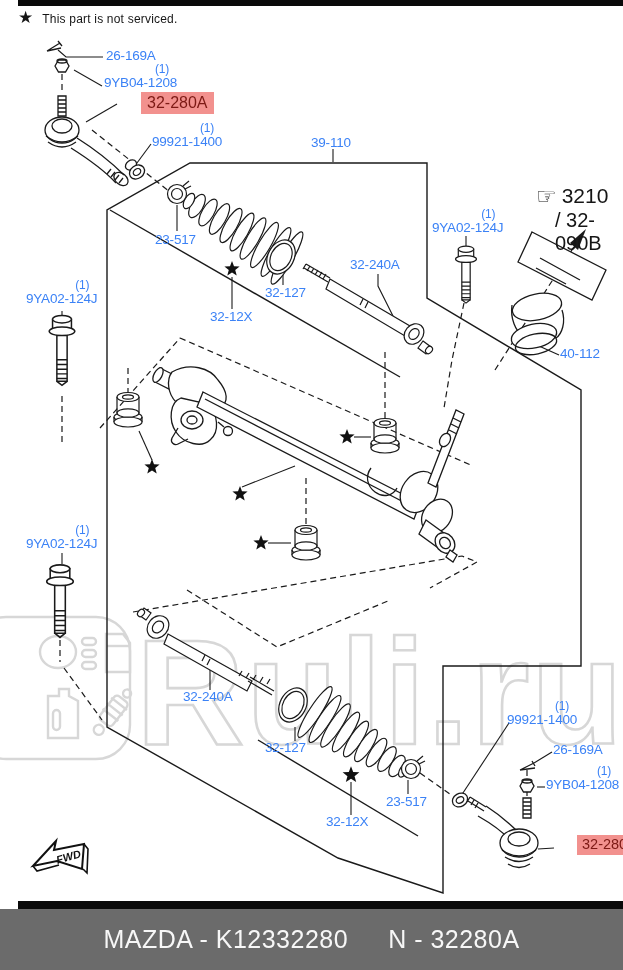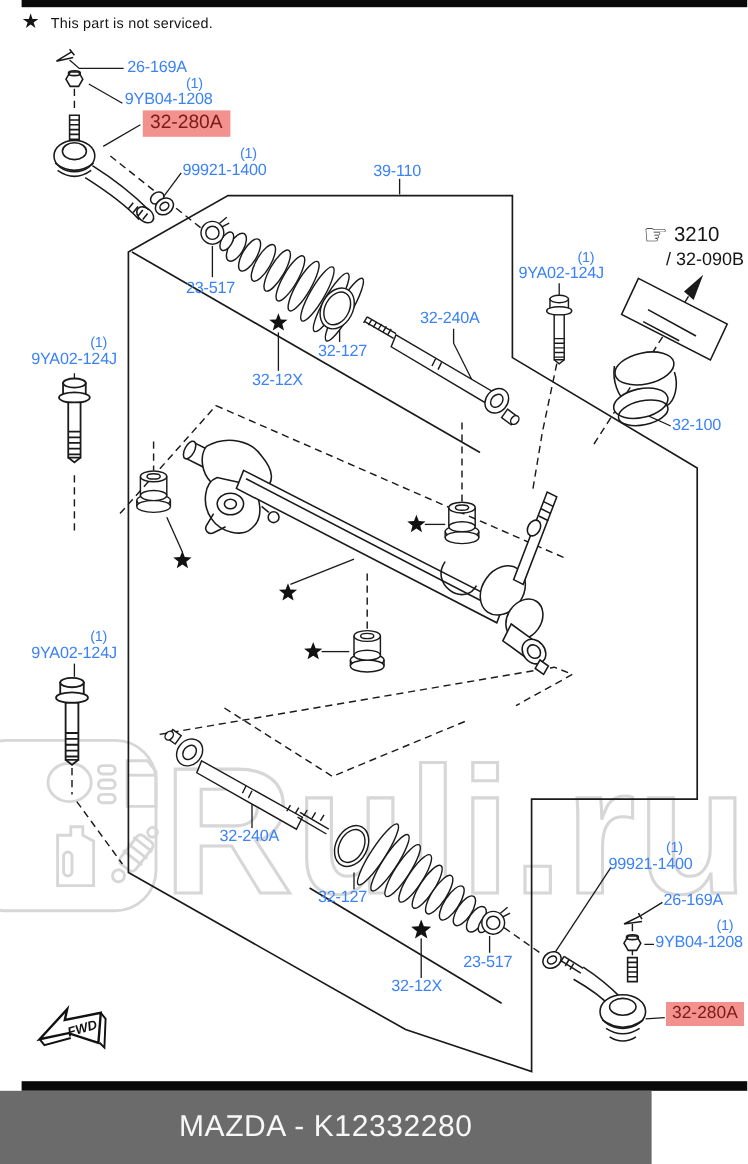--- a/index.html
+++ b/index.html
@@ -11,31 +11,31 @@
   html,body{margin:0;padding:0;background:#fff;}
   .page{position:relative;width:623px;height:970px;background:#fff;overflow:hidden;
         font-family:"Liberation Sans",sans-serif;color:#151515;}
   .bar-top{position:absolute;left:18px;right:0;top:0;height:6px;background:#0a0a0a;}
   .bar-bottom{position:absolute;left:18px;right:0;top:901px;height:8px;background:#0a0a0a;}
   svg.art{position:absolute;left:0;top:0;z-index:1;}
   .lbl{position:absolute;z-index:2;font-size:13.5px;letter-spacing:-0.2px;line-height:1.08;
        color:#3b82f6;white-space:nowrap;}
   .lbl .qty{display:block;text-align:right;padding-right:8px;font-size:12px;}
   .lbl.red{background:var(--highlight-bg);color:var(--highlight-text);
-           padding:2px 6px 3px;font-size:16px;letter-spacing:0;}
+           padding:2px 6px 3px;font-size:16px;letter-spacing:0;margin-left:22px;}
   .lbl.red.small{font-size:14.5px;padding:2px 5px;}
   .note{position:absolute;left:18px;top:9px;z-index:2;display:flex;align-items:flex-start;gap:9px;}
   .note .star-glyph{font-size:17px;line-height:1;}
   .note .note-text{font-size:12px;padding-top:3px;letter-spacing:0.2px;}
   .ref3210{position:absolute;left:536px;top:184px;z-index:2;}
   .ref3210 .row{display:flex;align-items:center;gap:5px;}
   .ref3210 .hand{font-size:23px;line-height:1;}
-  .ref3210 .code{font-size:17px;letter-spacing:0;}
-  .ref3210 .sub{font-size:15px;margin-top:1px;margin-left:19px;}
-  .footer{position:absolute;left:0;top:909px;width:543px;height:61px;z-index:2;
+  .ref3210 .code{font-size:21px;letter-spacing:0;}
+  .ref3210 .sub{font-size:20px;margin-top:1px;margin-left:19px;}
+  .footer{position:absolute;left:0;top:909px;width:623px;height:61px;z-index:2;
           background:var(--footer-bg);color:var(--footer-text);
           display:flex;align-items:center;justify-content:center;gap:40px;
           font-size:25px;letter-spacing:0.5px;}
 </style>
 </head>
 <body>
 
 <div class="page">
 
   <div class="bar-top"></div>
@@ -351,21 +351,21 @@
 
   <div class="ref3210">
     <div class="row">
       <span class="hand">☞</span>
       <span class="code">3210</span>
     </div>
     <div class="sub">/ 32-090B</div>
   </div>
 
   <div class="lbl" style="left:560px;top:347px">
-    <span class="code">32-100</span>
+    <span class="code">40-112</span>
   </div>
 
   <div class="lbl" style="left:26px;top:279px">
     <span class="qty">(1)</span>
     <span class="code">9YA02-124J</span>
   </div>
 
   <div class="lbl" style="left:26px;top:524px">
     <span class="qty">(1)</span>
     <span class="code">9YA02-124J</span>
@@ -402,15 +402,16 @@
   </div>
 
   <div class="lbl red small" style="left:555px;top:835px">
     <span class="code">32-280A</span>
   </div>
 
   <div class="bar-bottom"></div>
 
   <div class="footer">
     <span>MAZDA - K12332280</span>
+    <span>N - 32280A</span>
   </div>
 
 </div>
 
 </body></html>

